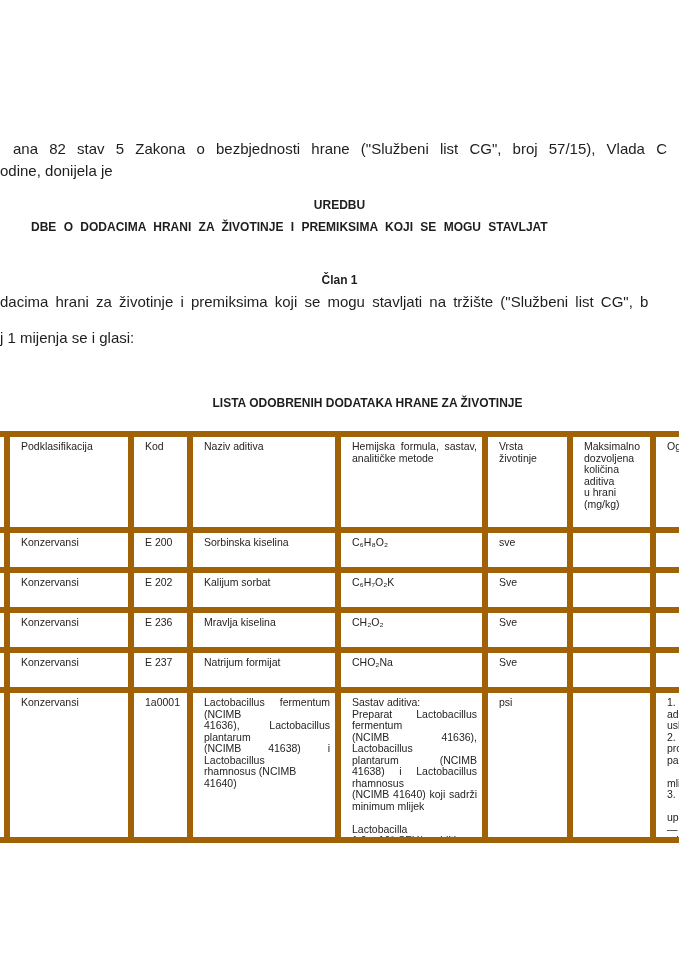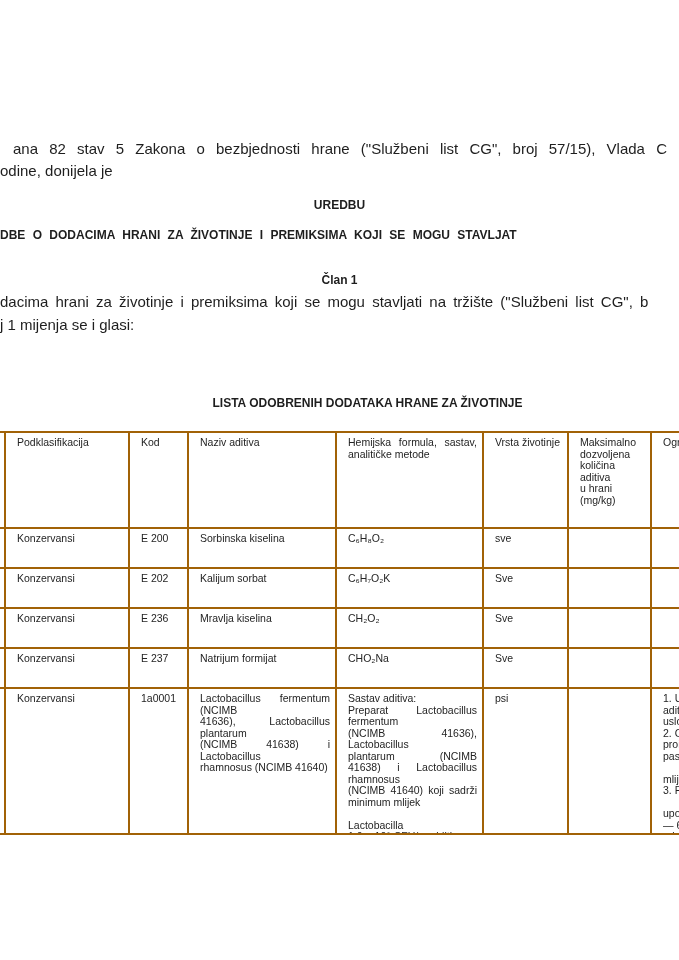--- a/index.html
+++ b/index.html
@@ -10,42 +10,42 @@
   .abs{position:absolute;white-space:nowrap;}
   .t15{font-size:15px;line-height:18px;}
   .b16{font-weight:bold;font-size:12px;line-height:19px;}
   .center{left:0;width:679px;text-align:center;}
   .ws7{word-spacing:7px;padding-left:13px;}
   .ws4{word-spacing:4px;}
   .ws3{word-spacing:3px;}
 
   table.grid{border-collapse:collapse;table-layout:fixed;position:absolute;left:-40px;top:431px;width:890px;background:#fff;}
   table.grid td{
-    border:2px solid #a16207;vertical-align:top;text-align:left;
+    border:6px solid #a16207;vertical-align:top;text-align:left;
     font-size:10.5px;line-height:11.5px;padding:4px 5px 0 11px;color:#242424;
   }
   td.ogr{padding-left:5px;}
   .cl{min-height:11.5px;}
   .jl .cl.just{text-align:justify;text-align-last:justify;}
   .nw .cl{white-space:nowrap;}
   .ital{}
   .clip{max-height:140px;overflow:hidden;}
 </style>
 </head>
 <body>
 
 <div class="abs t15 ws7" style="left:0;top:140px;">ana 82 stav 5 Zakona o bezbjednosti hrane ("Službeni list CG", broj 57/15), Vlada C</div>
 <div class="abs t15" style="left:0;top:162px;">odine, donijela je</div>
 
 <div class="abs b16 center" style="top:196px;">UREDBU</div>
-<div class="abs b16 ws4" style="left:0;top:226px;">DBE O DODACIMA HRANI ZA ŽIVOTINJE I PREMIKSIMA KOJI SE MOGU STAVLJAT</div>
+<div class="abs b16 ws4" style="left:0;top:218px;padding-left:31px;">DBE O DODACIMA HRANI ZA ŽIVOTINJE I PREMIKSIMA KOJI SE MOGU STAVLJAT</div>
 
 <div class="abs b16 center" style="top:271px;">Član 1</div>
 <div class="abs t15 ws3" style="left:0;top:293px;">dacima hrani za životinje i premiksima koji se mogu stavljati na tržište ("Službeni list CG", b</div>
-<div class="abs t15" style="left:0;top:316px;text-align:center;">j 1 mijenja se i glasi:</div>
+<div class="abs t15" style="left:0;top:329px;text-align:center;">j 1 mijenja se i glasi:</div>
 
 <div class="abs b16 center" style="top:394px;margin-left:28px;">LISTA ODOBRENIH DODATAKA HRANE ZA ŽIVOTINJE</div>
 
 <table class="grid">
   <colgroup>
     <col style="width:44px">
       <col style="width:124px">
       <col style="width:59px">
       <col style="width:148px">
     <col style="width:147px">

